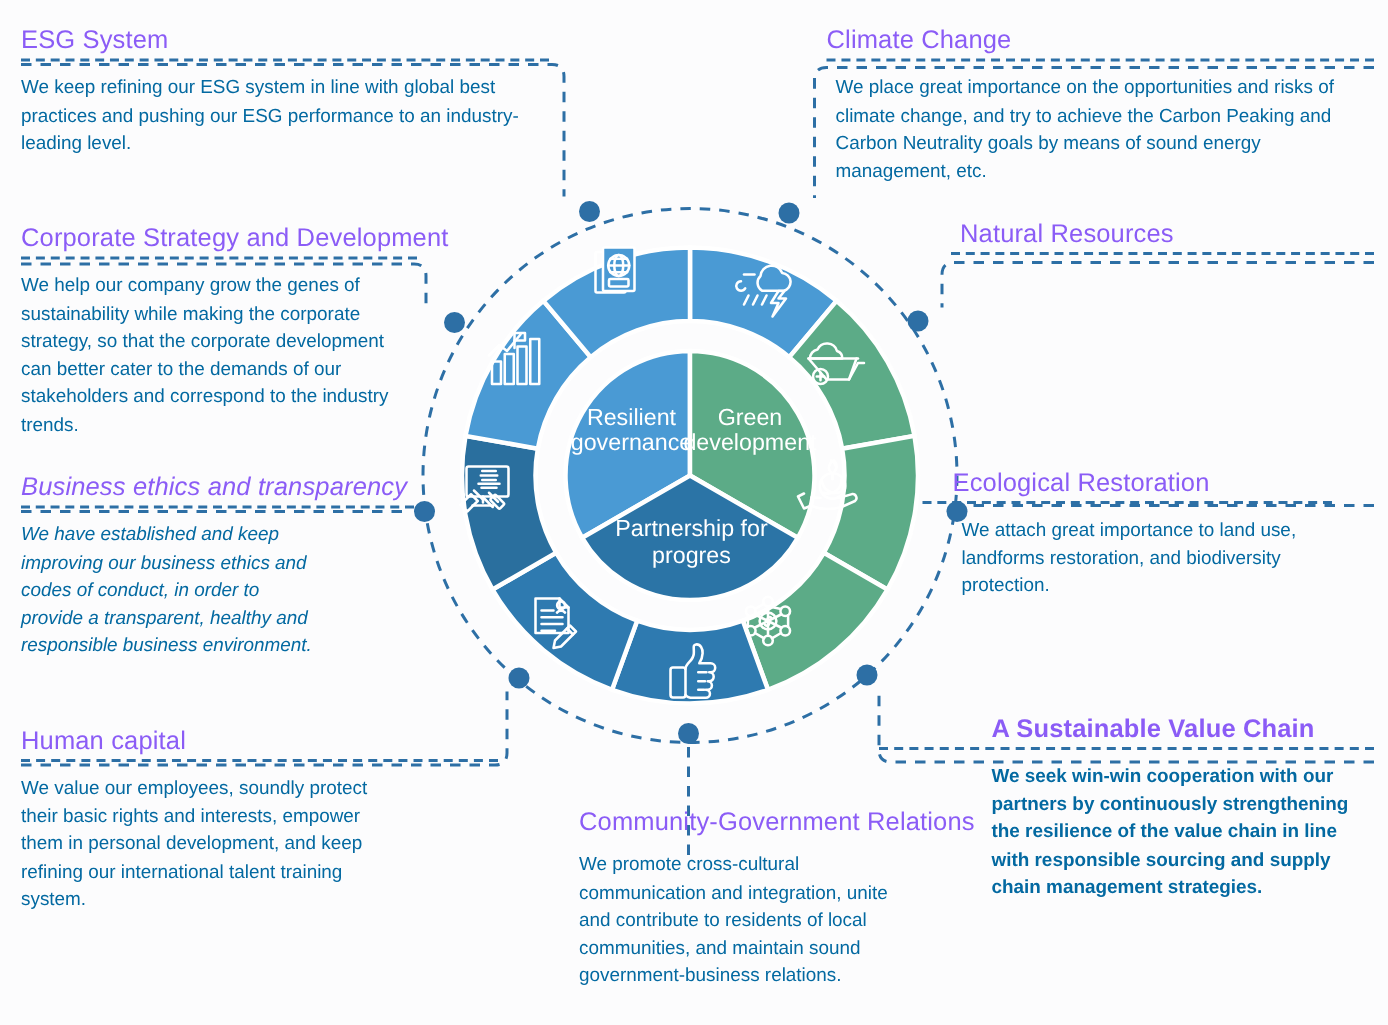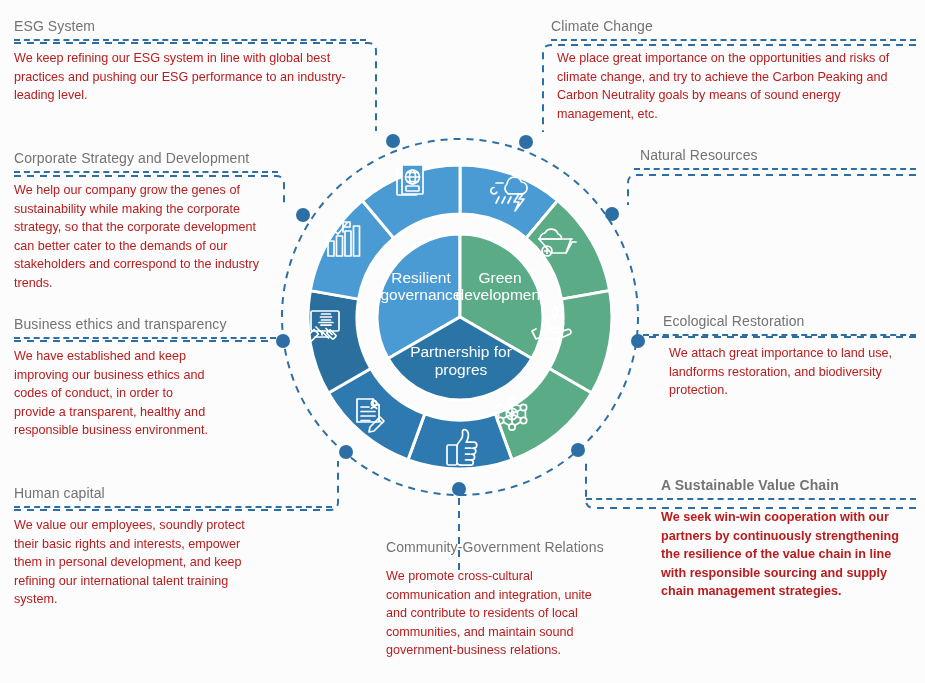--- a/index.html
+++ b/index.html
@@ -8,34 +8,34 @@
     background:#fcfcfd;
     font-family:"Liberation Sans", sans-serif;
     position:relative;
     overflow:hidden;
   }
   #stage{position:absolute;left:0;top:0;width:925px;height:683px;}
   #wheel{position:absolute;left:0;top:0;width:925px;height:683px;}
 
   .block{position:absolute;}
   .block .b-title{
-    color:#737373;
-    font-size:14px;
+    color:#8b5cf6;
+    font-size:17px;
     line-height:17px;
     letter-spacing:.1px;
     white-space:nowrap;
     margin:0 0 4px 0;
   }
   .block .rule{
     height:0;
     border-top:2px dashed #2d6fa5;
     margin:0 0 8px 0;
   }
   .block .b-body{
-    color:#b91c1c;
+    color:#0369a1;
     font-size:12.6px;
     line-height:18.5px;
     margin:0;
   }
   .block.pad-body .b-body{margin-top:11px;}
 </style>
 </head>
 <body>
 
 <div id="stage">
@@ -216,21 +216,21 @@
     <div class="rule"></div>
     <div class="b-body">We keep refining our ESG system in line with global best practices and pushing our ESG performance to an industry-leading level.</div>
   </div>
 
   <div class="block" style="left:14px; top:150px; width:264px;">
     <div class="b-title">Corporate Strategy and Development</div>
     <div class="rule"></div>
     <div class="b-body">We help our company grow the genes of sustainability while making the corporate strategy, so that the corporate development can better cater to the demands of our stakeholders and correspond to the industry trends.</div>
   </div>
 
-  <div class="block" style="left:14px; top:316px; width:262px;">
+  <div class="block" style="left:14px; top:316px; width:262px;font-style:italic;">
     <div class="b-title">Business ethics and transparency</div>
     <div class="rule"></div>
     <div class="b-body" style="width:200px;">We have established and keep improving our business ethics and codes of conduct, in order to provide a transparent, healthy and responsible business environment.</div>
   </div>
 
   <div class="block" style="left:14px; top:485px; width:318px;">
     <div class="b-title">Human capital</div>
     <div class="rule"></div>
     <div class="b-body" style="width:252px;">We value our employees, soundly protect their basic rights and interests, empower them in personal development, and keep refining our international talent training system.</div>
   </div>
@@ -245,21 +245,21 @@
     <div class="b-title">Climate Change</div>
     <div class="rule"></div>
     <div class="b-body indent-body" style="padding-left:6px;">We place great importance on the opportunities and risks of climate change, and try to achieve the Carbon Peaking and Carbon Neutrality goals by means of sound energy management, etc.</div>
   </div>
 
   <div class="block" style="left:640px; top:147px; width:276px;">
     <div class="b-title">Natural Resources</div>
     <div class="rule" style="margin-left:-6px;"></div>
   </div>
 
-  <div class="block" style="left:663px; top:313px; width:253px;">
+  <div class="block" style="left:635px; top:313px; width:253px;">
     <div class="b-title">Ecological Restoration</div>
     <div class="rule" style="margin-left:-20px;"></div>
     <div class="b-body" style="padding-left:6px;">We attach great importance to land use, landforms restoration, and biodiversity protection.</div>
   </div>
 
   <div class="block" style="left:655px; top:477px; width:261px;font-weight:bold;">
     <div class="b-title" style="padding-left:6px;">A Sustainable Value Chain</div>
     <div class="rule" style="margin-left:-69px;"></div>
     <div class="b-body" style="padding-left:6px;">We seek win-win cooperation with our partners by continuously strengthening the resilience of the value chain in line with responsible sourcing and supply chain management strategies.</div>
   </div>

